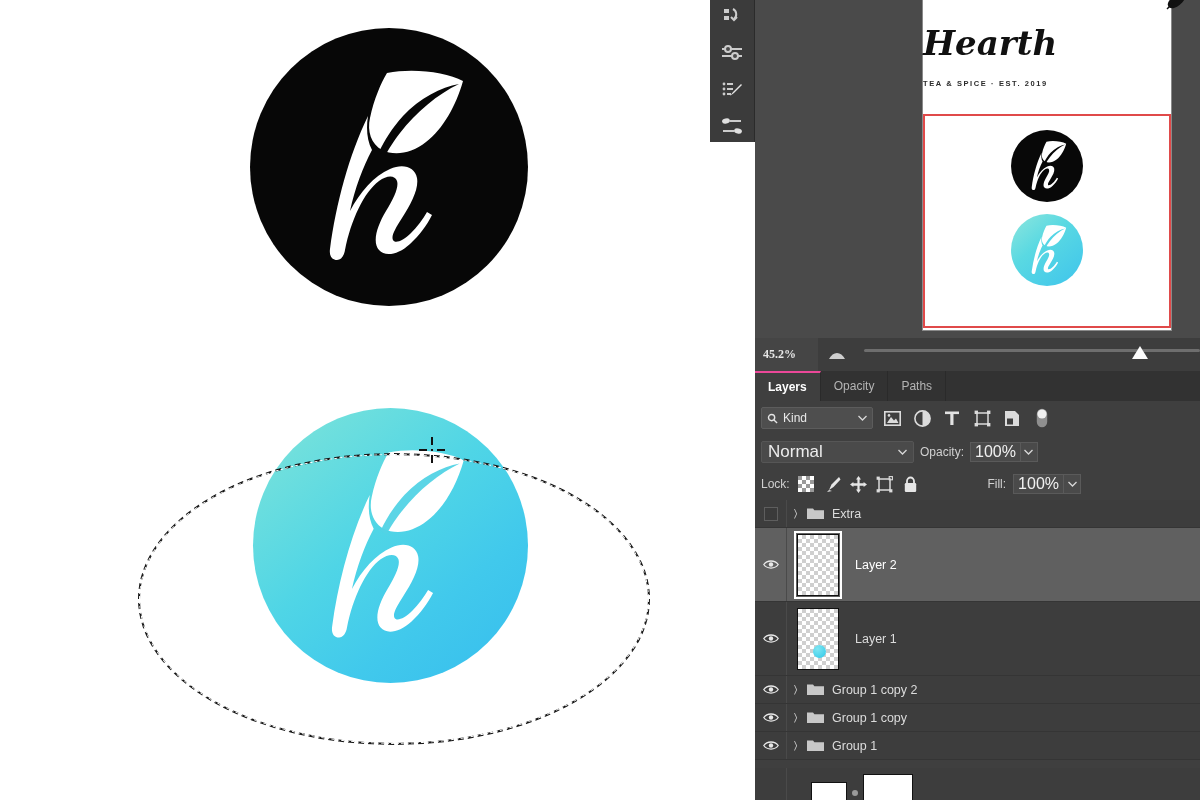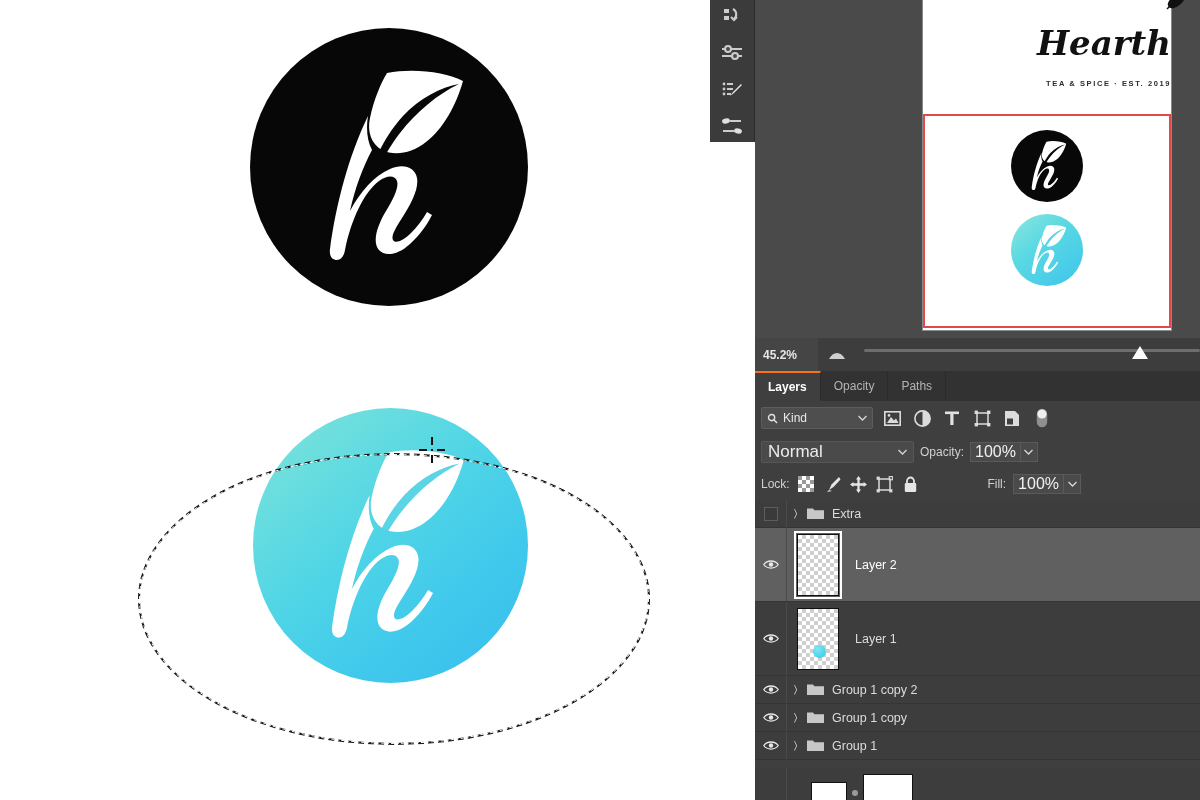--- a/index.html
+++ b/index.html
@@ -74,61 +74,61 @@
   #navigator {
     position: absolute; left: 755px; top: 0; width: 445px; height: 338px;
     background: #4a4a4a;
   }
   #nav-doc {
     position: absolute; left: 168px; top: 0px; width: 248px; height: 330px;
     background: #ffffff; box-shadow: 0 0 0 1px #8a8a8a;
   }
   #nav-top-art {
     position: absolute; left: 0; top: 0; width: 100%; height: 114px;
-    display: flex; flex-direction: column; align-items: flex-end; justify-content: center;
+    display: flex; flex-direction: column; align-items: flex-start; justify-content: center;
     background: #fff;
   }
   #nav-brand { font-family: "DejaVu Serif", serif; font-style: italic; font-weight: 700;
                font-size: 34px; color: #111; line-height: 1; letter-spacing: 0px; position: relative; }
   #nav-brand-leaf { position: absolute; right: -16px; top: -6px; }
   #nav-tagline { font-size: 7.5px; letter-spacing: 1.6px; color: #2b2b2b; margin-top: 19px; font-weight: 700; }
   #nav-selection {
     position: absolute; left: 0px; top: 114px; width: 248px; height: 214px;
     border: 2px solid #e04a4a; background: #fff;
     display: flex; flex-direction: column; align-items: center; padding-top: 14px; gap: 12px;
   }
   .nav-chip { width: 72px; height: 72px; border-radius: 50%; position: relative; }
   .nav-chip.black { background: #080808; }
   .nav-chip.blue { background: linear-gradient(140deg,#8fe6dd 0%,#5ad9e2 40%,#3ec4ec 100%); }
 
   
   #zoombar {
     position: absolute; left: 755px; top: 338px; width: 445px; height: 33px;
-    background: #3d3d3d; display: flex; align-items: center;
+    background: #3d3d3d; display: flex; align-items: center; font-family: Liberation Serif, serif;
   }
   #zoom-value {
     width: 63px; height: 100%; background: #454545; color: #e6e6e6;
     display: flex; align-items: center; padding-left: 8px; font-size: 12px; font-weight: 700;
   }
   #zoom-small { width: 38px; display: flex; align-items: center; justify-content: center; }
   #zoom-track { position: relative; flex: 1; height: 100%; display: flex; align-items: center; }
   #zoom-line { position: absolute; left: 8px; right: 0; top: 11px; height: 3px; background: #6e6e6e; border-radius: 2px; }
   #zoom-thumb { position: absolute; left: 275px; top: 8px; }
 
   
   #tabs {
     position: absolute; left: 755px; top: 371px; width: 445px; height: 30px;
     background: #323232; display: flex; align-items: stretch;
   }
   .tab {
     padding: 0 13px; display: flex; align-items: center;
     font-size: 12px; color: #b4b4b4; background: #323232;
     border-right: 1px solid #2a2a2a;
   }
-  .tab.active { background: #3f3f3f; color: #ffffff; font-weight: 700; border-top: 2px solid #f97316; }
+  .tab.active { background: #3f3f3f; color: #ffffff; font-weight: 700; border-top: 2px solid #ec4899; }
   #tabs-rest { flex: 1; background: #323232; }
 
   
   #panel {
     position: absolute; left: 755px; top: 401px; width: 516px; height: 399px;
     background: #3f3f3f;
   }
 
   
   #filter-row { height: 34px; display: flex; align-items: center; padding: 0 6px; gap: 8px; }

